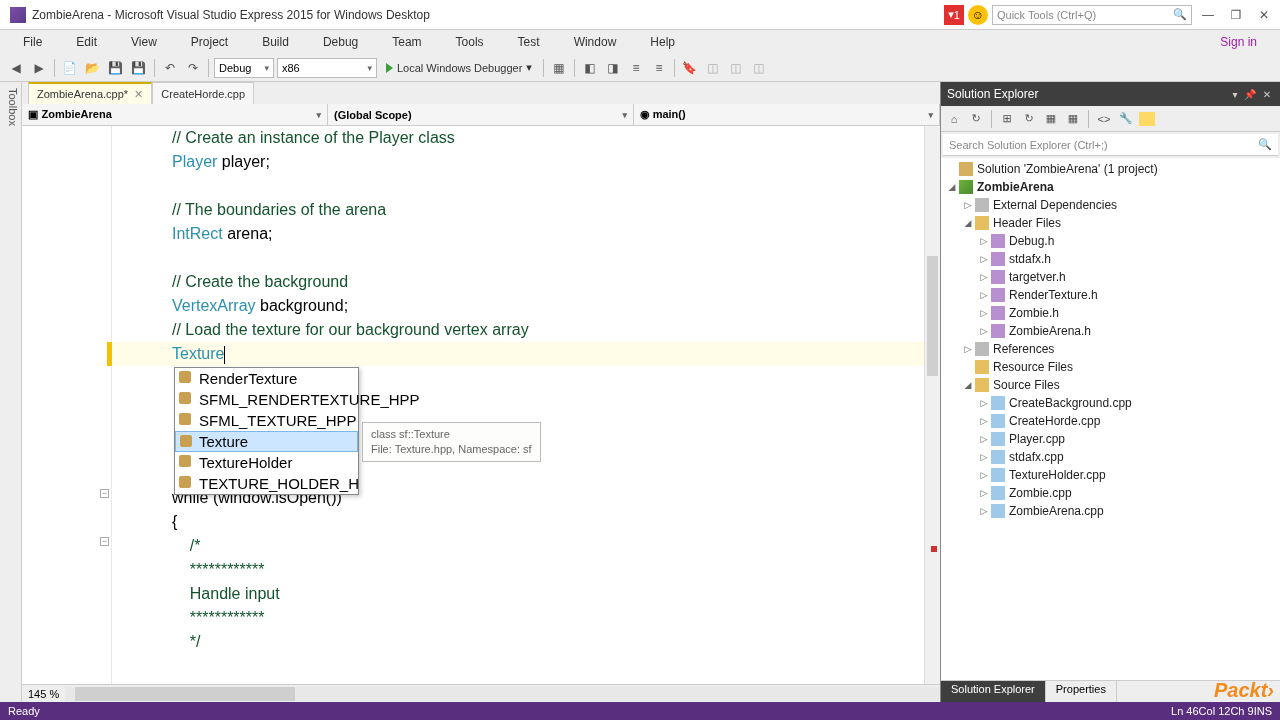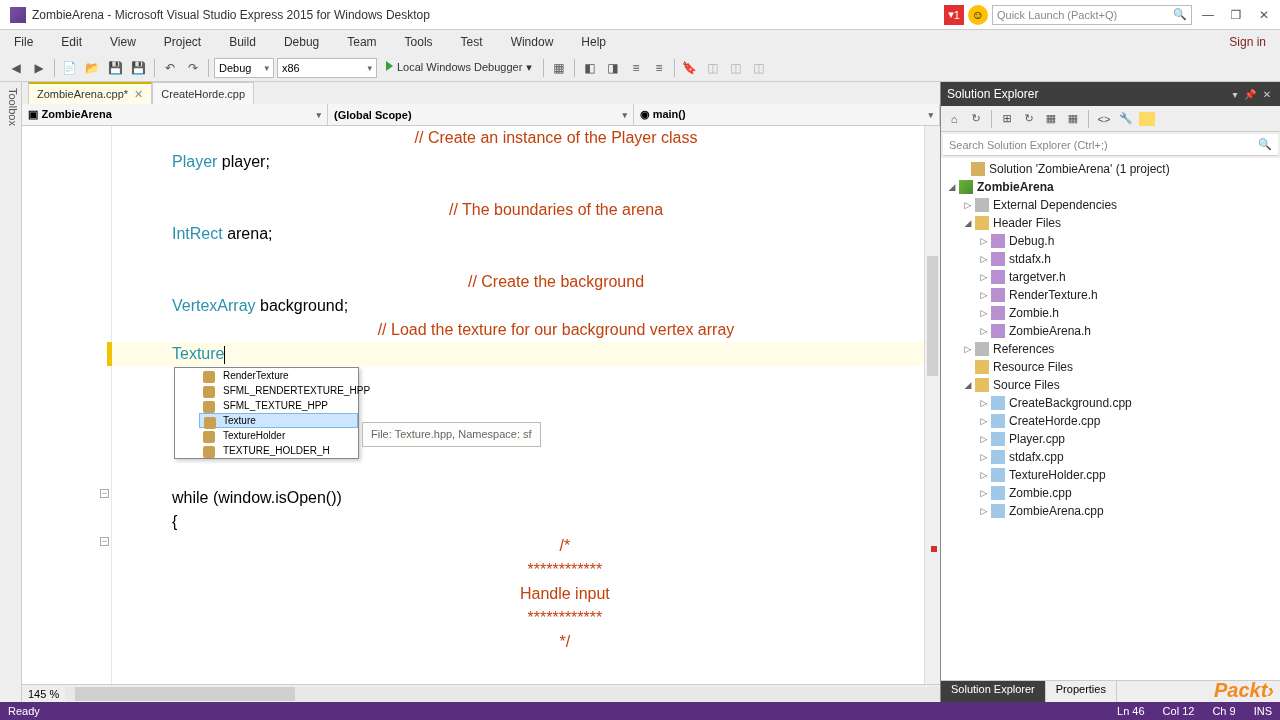--- a/index.html
+++ b/index.html
@@ -9,31 +9,31 @@
 .titlebar { height: 30px; background: #fff; display: flex; align-items: center; padding: 0 4px; border-bottom: 1px solid #ccc; }
 .titlebar .vs-icon { width: 16px; height: 16px; background: linear-gradient(135deg,#7b4fa8,#5c3a87); margin: 0 6px; }
 .titlebar .title { font-size: 12px; color: #333; flex: 1; }
 .titlebar .right-icons { display: flex; align-items: center; gap: 4px; }
 .notif-red { width: 20px; height: 20px; background: #e03030; display: flex; align-items: center; justify-content: center; color: #fff; font-size: 11px; }
 .smiley { width: 20px; height: 20px; background: #ffc107; border-radius: 50%; display: flex; align-items: center; justify-content: center; font-size: 12px; }
 .quicklaunch { width: 200px; height: 20px; border: 1px solid #bbb; font-size: 11px; padding: 0 4px; color: #888; display: flex; align-items: center; justify-content: space-between; }
 .win-btn { width: 24px; height: 20px; display: flex; align-items: center; justify-content: center; font-size: 12px; color: #555; cursor: pointer; }
 
 
-.menubar { height: 24px; background: #eee; display: flex; align-items: center; padding: 0 6px; gap: 12px; }
+.menubar { height: 24px; background: #eee; display: flex; align-items: center; padding: 0 15px; gap: 18px; }
 .menubar .menuitem { font-size: 12px; padding: 2px 8px; color: #333; cursor: pointer; }
-.menubar .signin { margin-left: auto; font-size: 12px; color: #7f1d1d; padding: 2px 8px; }
+.menubar .signin { margin-left: auto; font-size: 12px; color: #a21caf; padding: 2px 8px; }
 
 
 .toolbar { height: 28px; background: #eee; border-bottom: 1px solid #ccc; display: flex; align-items: center; padding: 0 6px; gap: 3px; }
 .tb-ico { width: 20px; height: 20px; display: flex; align-items: center; justify-content: center; font-size: 12px; color: #555; }
 .tb-sep { width: 1px; height: 18px; background: #bbb; margin: 0 2px; }
 .tb-dropdown { height: 20px; border: 1px solid #bbb; background: #fff; font-size: 11px; padding: 0 18px 0 4px; display: flex; align-items: center; position: relative; }
 .tb-dropdown::after { content: "▾"; position: absolute; right: 4px; font-size: 9px; color: #666; }
-.play-btn { display: flex; gap: 4px; padding: 0 6px; font-size: 11px; color: #333; }
+.play-btn { display: flex; align-items: center; gap: 4px; padding: 0 6px; font-size: 11px; color: #333; }
 .play-tri { width: 0; height: 0; border-left: 7px solid #3a9e3a; border-top: 5px solid transparent; border-bottom: 5px solid transparent; }
 
 
 .main { display: flex; height: calc(100% - 30px - 24px - 28px - 18px); }
 .toolbox-tab { width: 22px; background: #eee; border-right: 1px solid #ccc; writing-mode: vertical-rl; text-orientation: mixed; font-size: 11px; color: #555; padding: 6px 2px; text-align: left; }
 
 
 .editor-area { flex: 1; display: flex; flex-direction: column; min-width: 0; }
 .file-tabs { height: 22px; background: #eee; display: flex; align-items: flex-end; padding-left: 6px; }
 .file-tab { height: 22px; padding: 0 8px; font-size: 11px; display: flex; align-items: center; gap: 6px; border: 1px solid #ccc; border-bottom: none; background: #f7f7f7; color: #333; }
@@ -41,28 +41,28 @@
 .file-tab .close { font-size: 11px; color: #888; }
 .scope-bar { height: 22px; display: flex; border-bottom: 1px solid #ccc; background: #f5f5f5; }
 .scope-dd { flex: 1; border-right: 1px solid #ccc; font-size: 11px; padding: 0 6px; display: flex; align-items: center; justify-content: space-between; font-weight: bold; }
 .scope-dd span.arrow { font-size: 9px; color: #666; }
 
 .code-wrap { flex: 1; display: flex; background: #fff; position: relative; overflow: hidden; }
 .gutter { width: 90px; background: #fff; border-right: 1px solid #e8e8e8; position: relative; }
 .fold-mark { position: absolute; left: 78px; font-size: 9px; color: #888; border: 1px solid #aaa; width: 9px; height: 9px; line-height: 7px; text-align: center; }
 .yellow-mark { position: absolute; left: 85px; width: 5px; background: #f2c200; }
 .code { flex: 1; font-family: Consolas, monospace; font-size: 16px; line-height: 24px; padding-left: 60px; white-space: pre; color: #000; position: relative; }
-.cm { color: #c2410c; text-align: center; }
+.cm { color: #14532d; }
 .kw { color: #2b91af; }
 .cursor-line { position: absolute; left: 0; right: 0; height: 24px; background: #fffde7; z-index: 0; }
 .code-lines { position: relative; z-index: 1; }
 .cursor { display: inline-block; width: 1px; height: 18px; background: #000; vertical-align: middle; }
 
 
-.intellisense { position: absolute; border: 1px solid #888; background: #fff; font-size: 10px; z-index: 10; box-shadow: 2px 2px 4px rgba(0,0,0,0.2); padding-left: 24px; }
+.intellisense { position: absolute; border: 1px solid #888; background: #fff; font-size: 15px; z-index: 10; box-shadow: 2px 2px 4px rgba(0,0,0,0.2); }
 .isl-item { padding: 2px 8px 2px 24px; position: relative; white-space: nowrap; }
 .isl-item::before { content: ""; position: absolute; left: 4px; top: 3px; width: 12px; height: 12px; background: #c8a050; border-radius: 2px; }
 .isl-item.sel { background: #cde6ff; border: 1px solid #7fb7e8; padding: 1px 7px 1px 23px; }
 .tooltip { position: absolute; background: #fdfdfb; border: 1px solid #bbb; font-size: 11px; color: #666; padding: 4px 8px; z-index: 11; line-height: 15px; max-width: 400px; }
 
 .editor-footer { height: 18px; background: #eee; border-top: 1px solid #ccc; display: flex; align-items: center; font-size: 11px; }
 .zoom { padding: 0 6px; }
 .hscroll { flex: 1; height: 14px; background: #e8e8e8; position: relative; }
 .hscroll-thumb { position: absolute; left: 10px; width: 220px; height: 14px; background: #cfcfcf; }
 
@@ -87,39 +87,39 @@
 .ico-txt { background: #ddd; }
 .tree-lbl { color: #222; }
 .tree-lbl.bold { font-weight: 600; }
 
 .solex-tabs { height: 22px; display: flex; background: #eee; border-top: 1px solid #ccc; }
 .solex-tabs .stab { padding: 2px 10px; font-size: 11px; border-right: 1px solid #ccc; }
 .solex-tabs .stab.active { background: #3e3e3e; color: #fff; }
 
 
 .status { height: 18px; background: #5a2e7f; color: #fff; font-size: 11px; display: flex; align-items: center; padding: 0 8px; }
-.status .right { margin-left: auto; display: flex; gap: 18px; }
+.status .right { margin-left: auto; display: flex; }
 
 .packt { position: absolute; right: 6px; bottom: 18px; font-size: 20px; font-weight: 700; color: #f28a1e; z-index: 50; font-style: italic; }
 
 .vscroll { position: absolute; right: 0; top: 0; bottom: 0; width: 16px; background: #f0f0f0; border-left: 1px solid #ddd; }
 .vscroll-thumb { position: absolute; left: 2px; right: 2px; top: 130px; height: 120px; background: #cfcfcf; }
 .red-dot { position: absolute; right: 3px; width: 6px; height: 6px; background: #d03030; }
 </style>
 </head>
 <body>
 
 <div class="titlebar">
   <div class="vs-icon"></div>
   <div class="title">ZombieArena - Microsoft Visual Studio Express 2015 for Windows Desktop</div>
   <div class="right-icons">
     <div class="notif-red">▾<span>1</span></div>
     <div class="smiley">☺</div>
     <div class="quicklaunch">
-        <span>Quick Launch (Packt+Q)</span>
+        <span>Quick Tools (Ctrl+Q)</span>
         <span>🔍</span>
       </div>
     <div class="win-btn">—</div>
     <div class="win-btn">❐</div>
     <div class="win-btn">✕</div>
   </div>
 </div>
 
 <div class="menubar">
   <div id="menuitems" style="display: contents;"></div>
@@ -211,20 +211,21 @@
 
       <div class="intellisense" style="left:152px; top:241px; width:185px" id="isl">
           <div class="isl-item">RenderTexture</div>
           <div class="isl-item">SFML_RENDERTEXTURE_HPP</div>
           <div class="isl-item">SFML_TEXTURE_HPP</div>
           <div class="isl-item sel">Texture</div>
           <div class="isl-item">TextureHolder</div>
           <div class="isl-item">TEXTURE_HOLDER_H</div>
         </div>
       <div class="tooltip" style="left:340px; top:296px">
+        <div>class sf::Texture</div>
         <div>File: Texture.hpp, Namespace: sf</div>
       </div>
     </div>
     <div class="editor-footer">
       <div class="zoom">145 %</div>
       <div class="hscroll">
           <div class="hscroll-thumb"></div>
         </div>
     </div>
   </div>
@@ -249,21 +250,21 @@
       <div class="tb-sep"></div>
       <div class="si">&lt;&gt;</div>
       <div class="si">🔧</div>
       <div class="si" style="background:#ffd966;width:16px;height:14px"></div>
     </div>
     <div class="solex-search">
         <span>Search Solution Explorer (Ctrl+;)</span>
         <span>🔍</span>
       </div>
     <div class="solex-tree" id="tree">
-        <div class="tree-row" style="padding-left:18px">
+        <div class="tree-row" style="padding-left:6px">
           <span class="tree-exp"></span>
           <span class="tree-ico ico-sln"></span>
           <span class="tree-lbl">Solution 'ZombieArena' (1 project)</span>
         </div>
         <div class="tree-row" style="padding-left:6px">
           <span class="tree-exp">◢</span>
           <span class="tree-ico ico-prj"></span>
           <span class="tree-lbl bold">ZombieArena</span>
         </div>
         <div class="tree-row" style="padding-left:22px">

